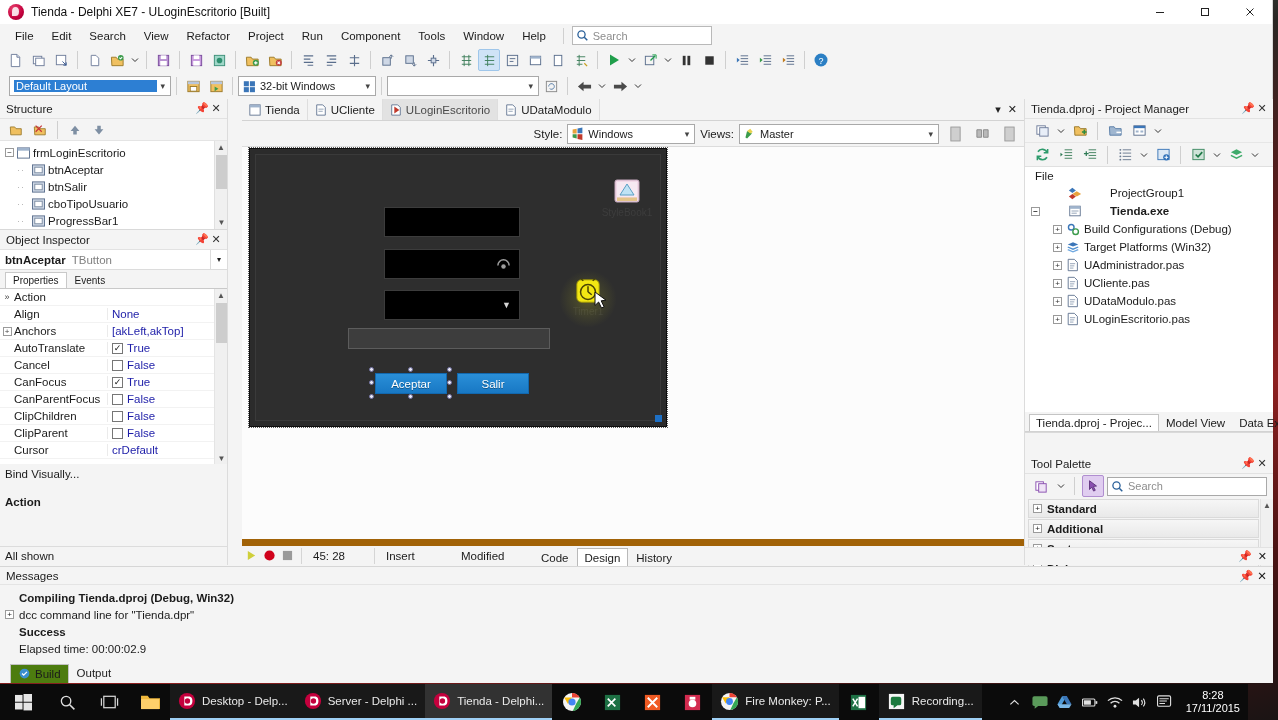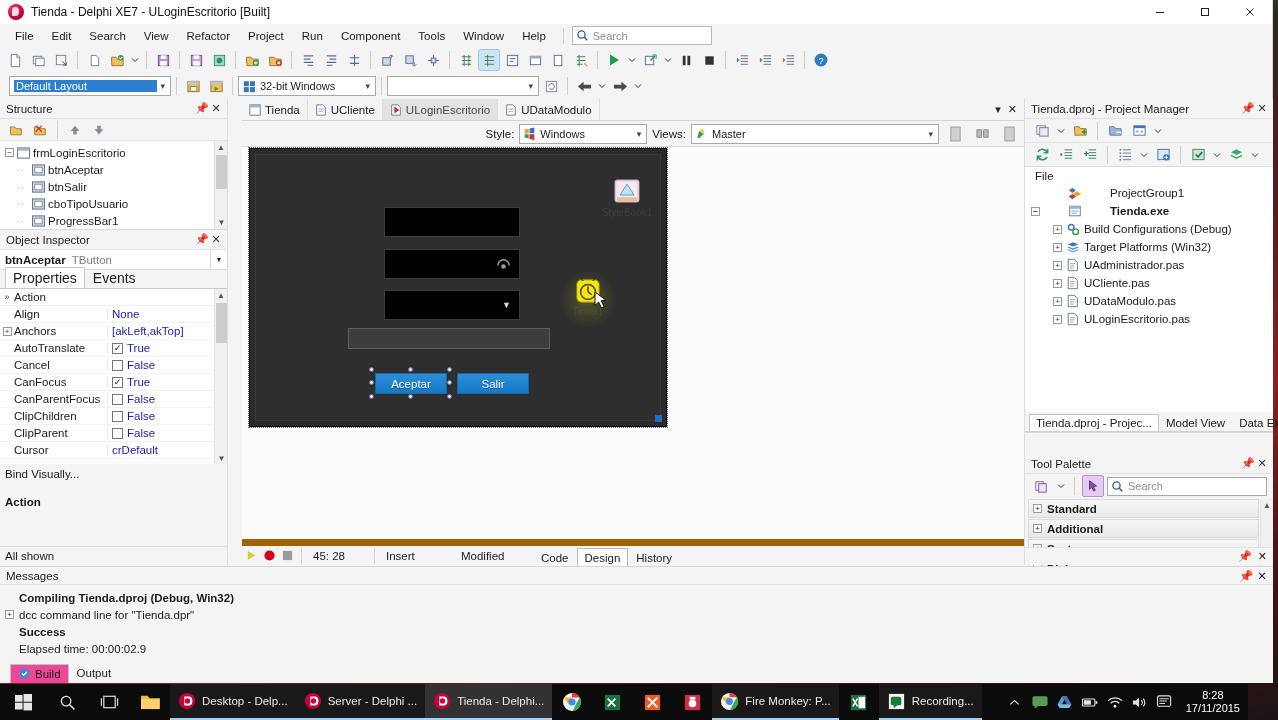--- a/index.html
+++ b/index.html
@@ -133,21 +133,21 @@
     display: flex; align-items: center; padding-left: 5px; font-size: 11.5px;
   }
   .oi-obj b { font-weight: bold; }
   .oi-obj .cls { color: #808080; margin-left: 6px; }
   .oi-obj .dd {
     margin-left: auto; width: 17px; height: 19px; border-left: 1px solid #dcdcdc;
     display: flex; align-items: center; justify-content: center; font-size: 8px;
   }
   .oi-tabs { height: 18px; display: flex; align-items: flex-end; background: #f4f4f4; padding-left: 5px; }
   .oi-tab {
-    padding: 2px 7px 2px; font-size: 14px; border: 1px solid transparent;
+    padding: 2px 7px 2px; font-size: 10px; border: 1px solid transparent;
     border-bottom: none;
   }
   .oi-tab.active { background: #fff; border-color: #c9c9c9; }
   .oi-grid { background: #fff; border-top: 1px solid #c9c9c9; height: 176px; position: relative; overflow: hidden; }
   .oi-row { display: flex; height: 17px; align-items: center; font-size: 11.5px; border-bottom: 1px solid #f2f2f2; }
   .oi-row .gut { width: 14px; text-align: center; color: #444; font-size: 9px; flex: none; }
   .oi-row .gut .pbox {
     display: inline-block; width: 9px; height: 9px; border: 1px solid #9a9a9a;
     background: #fff; line-height: 7px; font-size: 8px;
   }
@@ -304,21 +304,21 @@
   .msg-body { padding: 4px 0 0 5px; }
   .msg-row { display: flex; align-items: center; height: 17px; font-size: 11.5px; gap: 5px; }
   .msg-row .exp { width: 9px; height: 9px; border: 1px solid #9a9a9a; background: #fff;
                   font-size: 8px; line-height: 7px; text-align: center; flex: none; }
   .msg-row.b { font-weight: bold; }
   .msg-indent { padding-left: 14px; }
   .msg-tabs { position: absolute; left: 0; bottom: 0; height: 19px; display: flex; align-items: flex-end;
               padding-left: 10px; }
   .mtab { padding: 2px 7px 3px; font-size: 11.5px; border: 1px solid transparent; display: flex;
           align-items: center; gap: 4px; }
-  .mtab.active { background: #ec4899; border-color: #c2c2c2; border-bottom: none; }
+  .mtab.active { background: #4d7c0f; border-color: #c2c2c2; border-bottom: none; }
 
   
   .taskbar { position: absolute; left: 0; bottom: 0; width: 1248px; height: 36px;
              background: #0b0b0b; display: flex; align-items: center; }
   .tb-start { width: 46px; height: 36px; display: flex; align-items: center; justify-content: center; }
   .tb-ico { width: 42px; height: 36px; display: flex; align-items: center; justify-content: center; }
   .tb-app { width: 40px; height: 36px; display: flex; align-items: center; justify-content: center; }
   .tb-task { height: 36px; display: flex; align-items: center; gap: 6px; padding: 0 8px;
              color: #e9e9e9; font-size: 11.5px; border-bottom: 2px solid transparent;
              max-width: 150px; }
@@ -873,21 +873,21 @@
           <svg class="ico-svg" width="13" height="13" viewBox="0 0 16 16">
               <path d="M2 3l5-1v6H2z" fill="#e8a33d"></path>
               <path d="M8 1.8l6-1.2v7H8z" fill="#3b76b8"></path>
               <path d="M2 9h5v5l-5-1z" fill="#3b9b4b"></path>
               <path d="M8 9h6v7l-6-1.3z" fill="#c0392b"></path>
             </svg>
           <span class="cap">Windows</span>
           <span class="arr">▾</span>
         </div>
         <span class="lbl">Views:</span>
-        <div class="dcombo" style="width:248px;">
+        <div class="dcombo" style="width:200px;">
           <svg class="ico-svg" width="13" height="13" viewBox="0 0 16 16">
               <path d="M3 13l2-8 6 3-6 6z" fill="#3b9b4b"></path>
               <path d="M5 5l4-3 3 4-3 2z" fill="#e8d24d"></path>
             </svg>
           <span class="cap">Master</span>
           <span class="arr">▾</span>
         </div>
         <div class="tb-btn">
           <svg class="ico-svg" width="13" height="16" viewBox="0 0 14 17">
               <rect x="2" y="1" width="10" height="15" fill="#cfcfcf" stroke="#9a9a9a"></rect>

